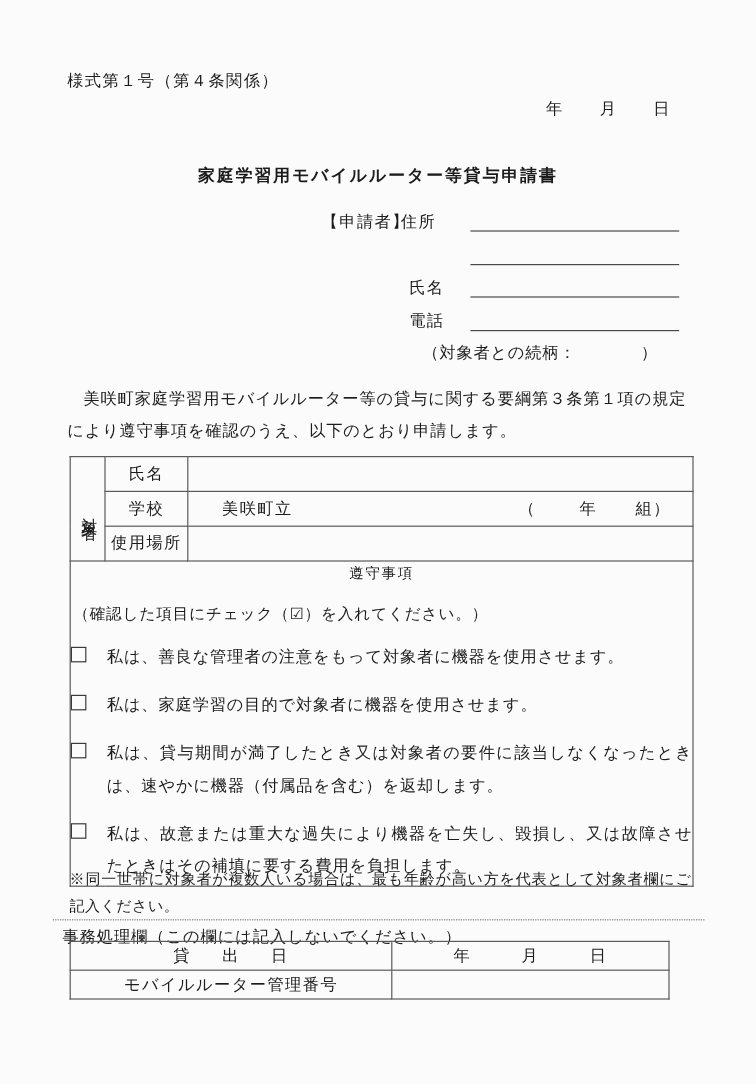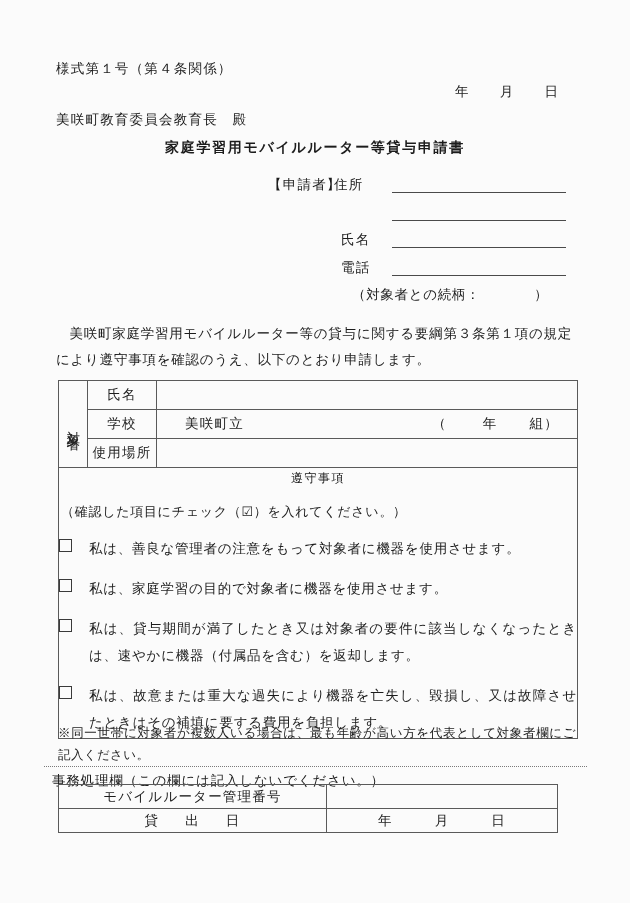--- a/index.html
+++ b/index.html
@@ -214,21 +214,20 @@
 <body>
 
 <div class="page">
 
   <div class="t" id="form-number">様式第１号（第４条関係）</div>
 
   <div class="t" id="date-line">
     <span class="unit-y">年</span><span class="unit-m">月</span><span>日</span>
   </div>
 
-  <div class="t" id="addressee">美咲町教育委員会教育長　殿</div>
 
   <div class="t" id="doc-title">家庭学習用モバイルルーター等貸与申請書</div>
 
   <div class="applicant-label" id="applicant-tag">【申請者】</div>
   <div class="applicant-label" id="label-address">住所</div>
   <div class="applicant-label" id="label-name">氏名</div>
   <div class="applicant-label" id="label-phone">電話</div>
 
   <div class="rule" id="rule-address-1"></div>
   <div class="rule" id="rule-address-2"></div>
@@ -290,23 +289,23 @@
     </table>
 
   <div id="footnote">※同一世帯に対象者が複数人いる場合は、最も年齢が高い方を代表として対象者欄にご記入ください。</div>
   <div id="dotted-sep"></div>
 
   <div id="admin-heading">事務処理欄（この欄には記入しないでください。）</div>
 
   <table id="admin-table">
     <tbody>
         <tr>
+      <td class="admin-key spaced-wide"><span>貸</span><span class="sp"></span><span>出</span><span class="sp"></span><span>日</span></td>
+      <td class="date-blanks"><span>年</span><span class="sp-y"></span><span>月</span><span class="sp-m"></span><span>日</span></td>
+    </tr>
+    <tr>
       <td class="admin-key">モバイルルーター管理番号</td>
       <td></td>
     </tr>
-    <tr>
-      <td class="admin-key spaced-wide"><span>貸</span><span class="sp"></span><span>出</span><span class="sp"></span><span>日</span></td>
-      <td class="date-blanks"><span>年</span><span class="sp-y"></span><span>月</span><span class="sp-m"></span><span>日</span></td>
-    </tr>
   </tbody>
     </table>
 
 </div>
 
 </body></html>

